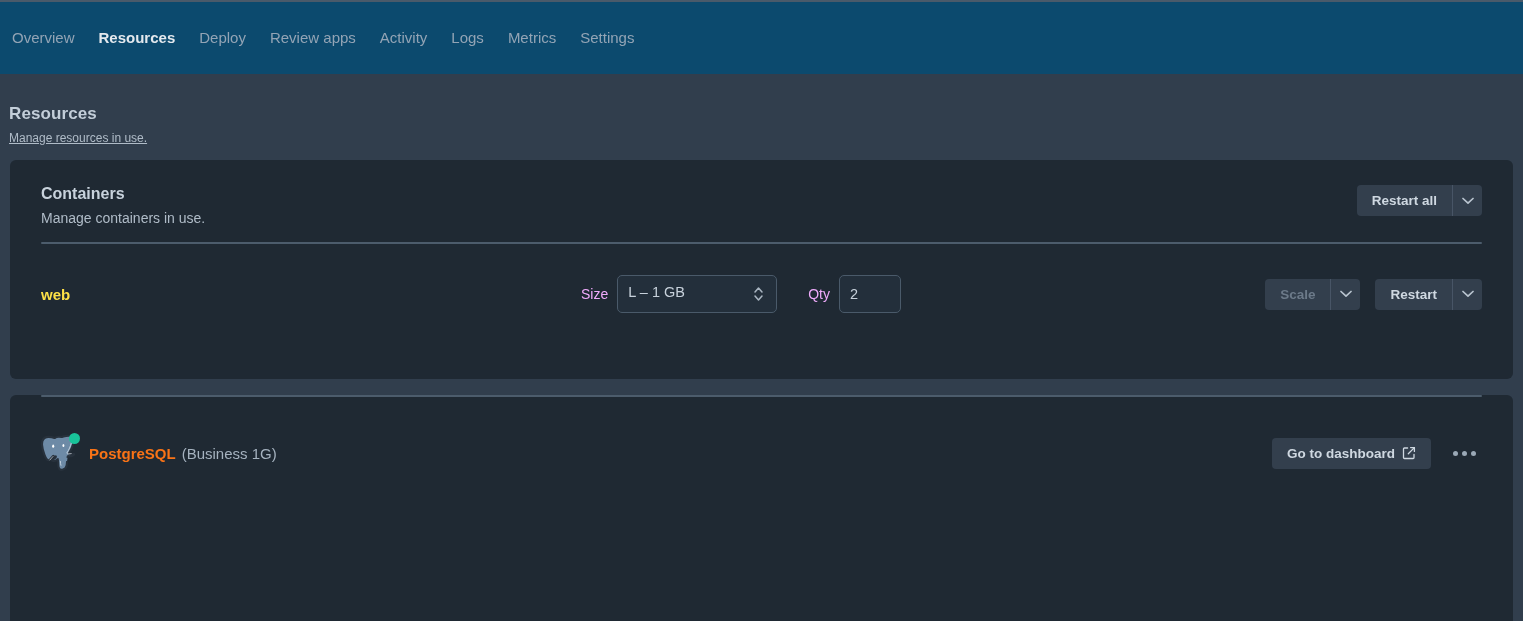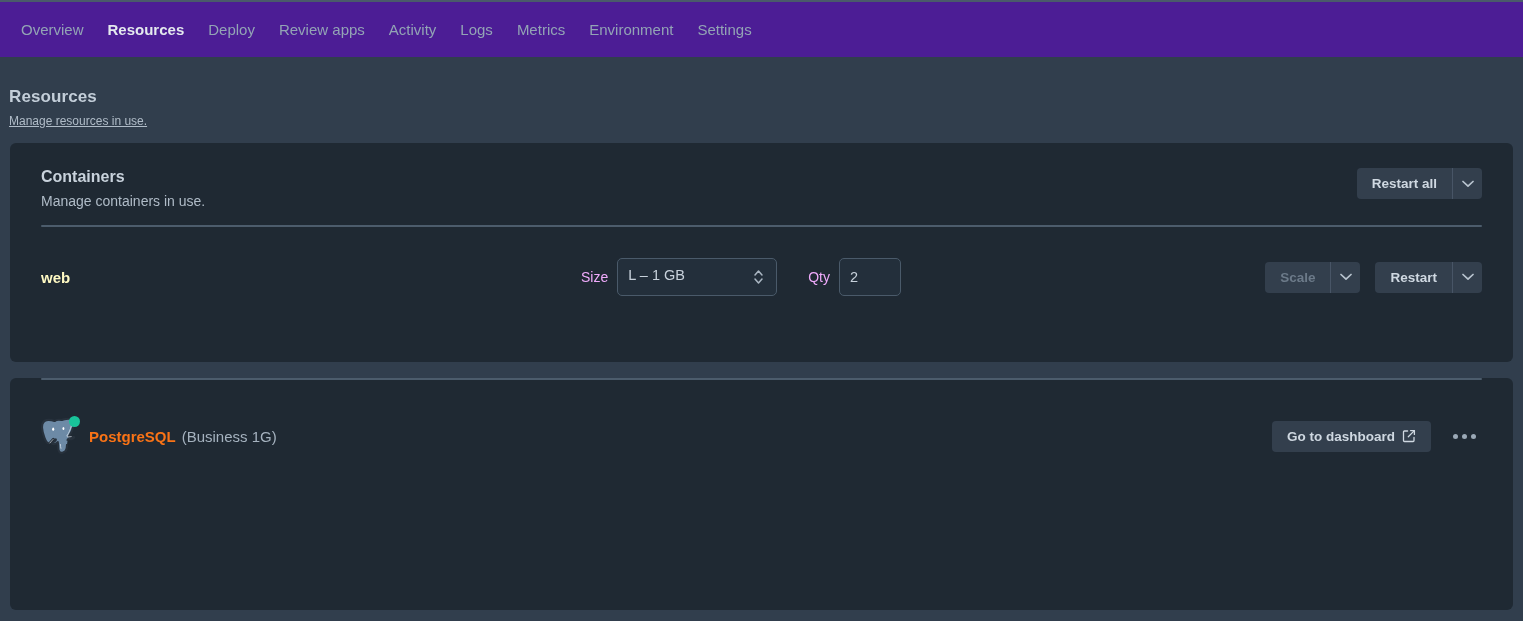--- a/index.html
+++ b/index.html
@@ -7,26 +7,26 @@
     margin: 0; padding: 0;
     width: 1523px; height: 621px;
     background: #313e4d;
     font-family: "Liberation Sans", sans-serif;
     overflow: hidden;
   }
 
   
   .topnav {
     position: relative;
-    height: 57px;
-    background: #4c1d95;
+    height: 74px;
+    background: #0c4a6e;
     border-top: 2px solid #4a5a6a;
     display: flex;
     align-items: center;
-    padding-left: 9px;
+    padding-left: 0;
   }
   .tab {
     font-size: 15px;
     color: #93a4b5;
     padding: 0 12px;
     line-height: 56px;
     white-space: nowrap;
     cursor: pointer;
   }
   .tab.active { color: #e4e9ee; font-weight: bold; }
@@ -104,21 +104,21 @@
   }
   .caret svg { display: block; }
 
   
   .res-row {
     display: flex; align-items: center;
     padding: 0 31px;
     height: 100px;
   }
   .res-name {
-    font-size: 15px; font-weight: bold; color: #fef9c3;
+    font-size: 15px; font-weight: bold; color: #fde047;
     width: 540px;
   }
   .field-label {
     font-size: 14px; color: #f0abfc;
     margin-right: 9px;
   }
   .select-box {
     position: relative;
     width: 160px; height: 38px;
     background: #232f3b;
@@ -184,21 +184,20 @@
 <body>
 
 <nav class="topnav">
   <div class="tab">Overview</div>
   <div class="tab active">Resources</div>
   <div class="tab">Deploy</div>
   <div class="tab">Review apps</div>
   <div class="tab">Activity</div>
   <div class="tab">Logs</div>
   <div class="tab">Metrics</div>
-  <div class="tab">Environment</div>
   <div class="tab">Settings</div>
 </nav>
 
 <div class="page-head">
   <h1 class="page-title">Resources</h1>
   <p class="page-sub">Manage resources in use.</p>
 </div>
 
 <section class="card containers">
   <div class="card-head">

